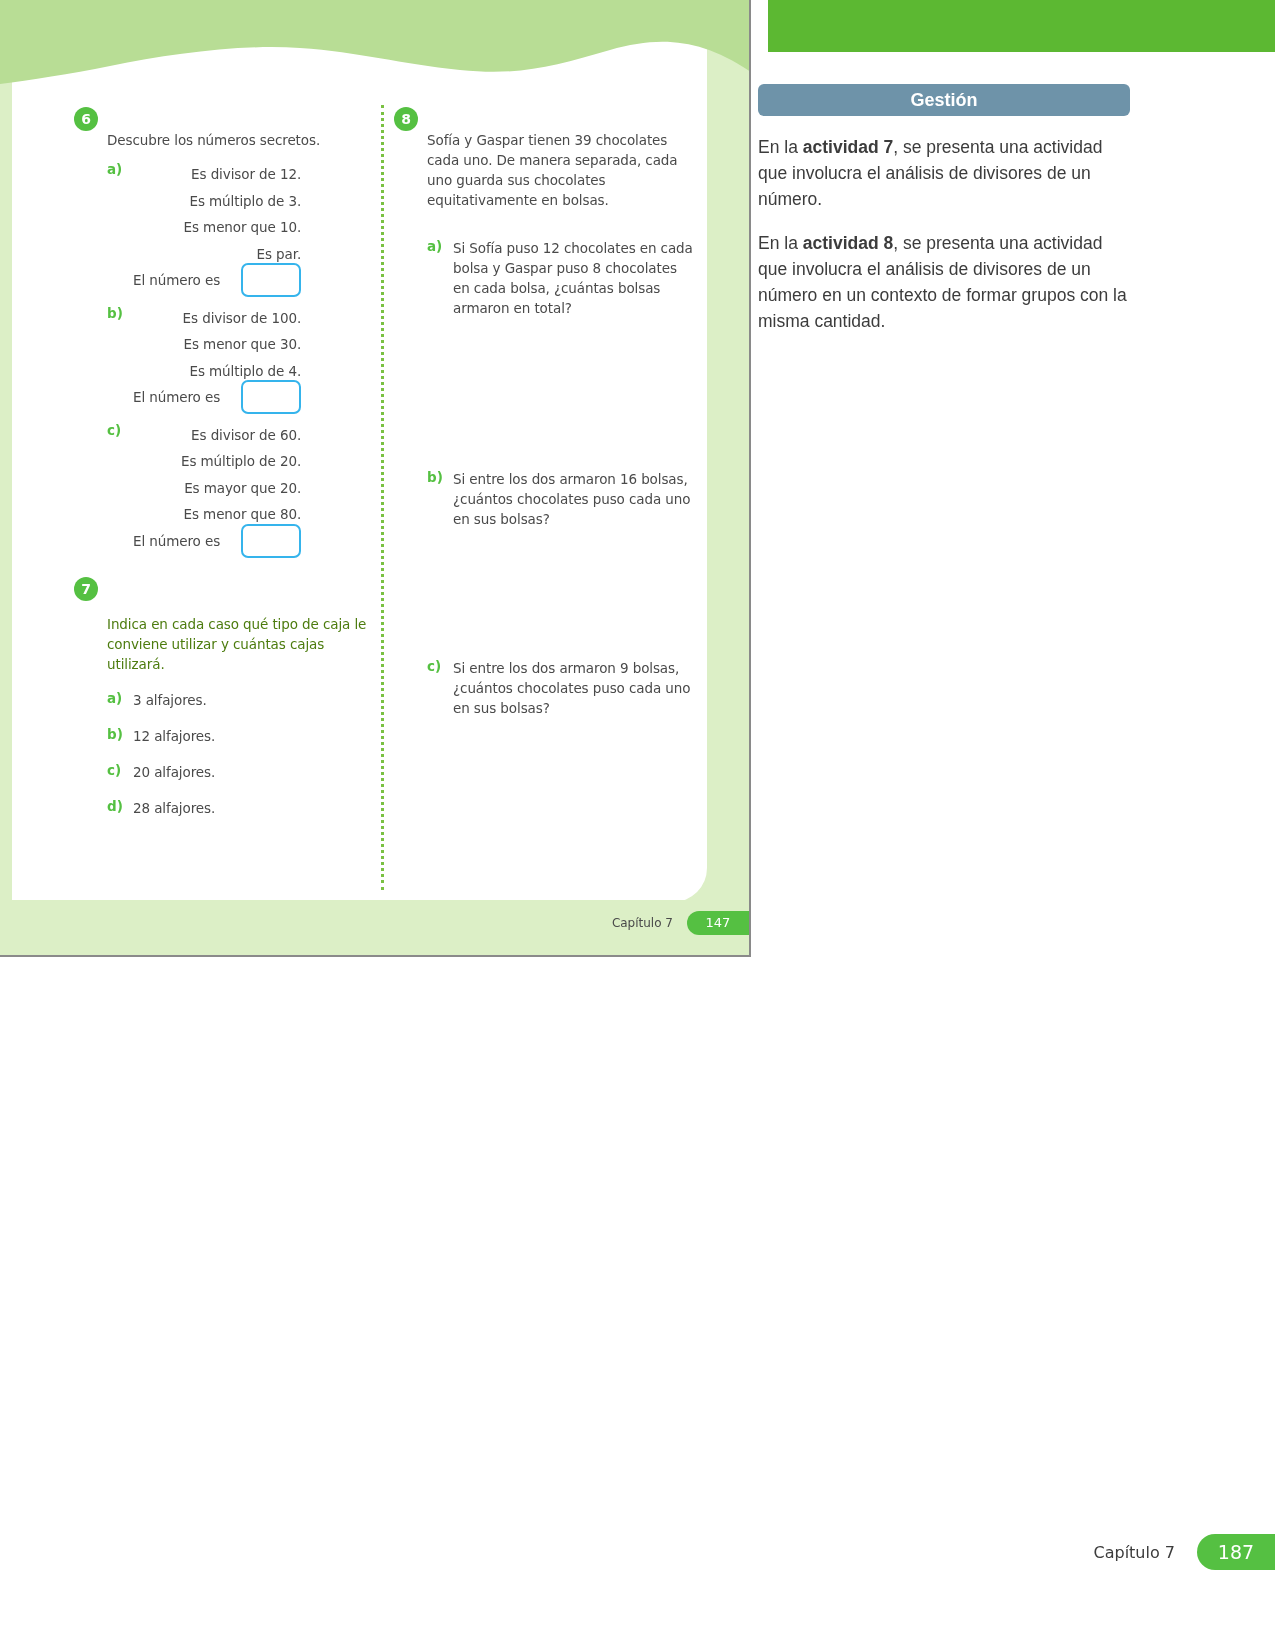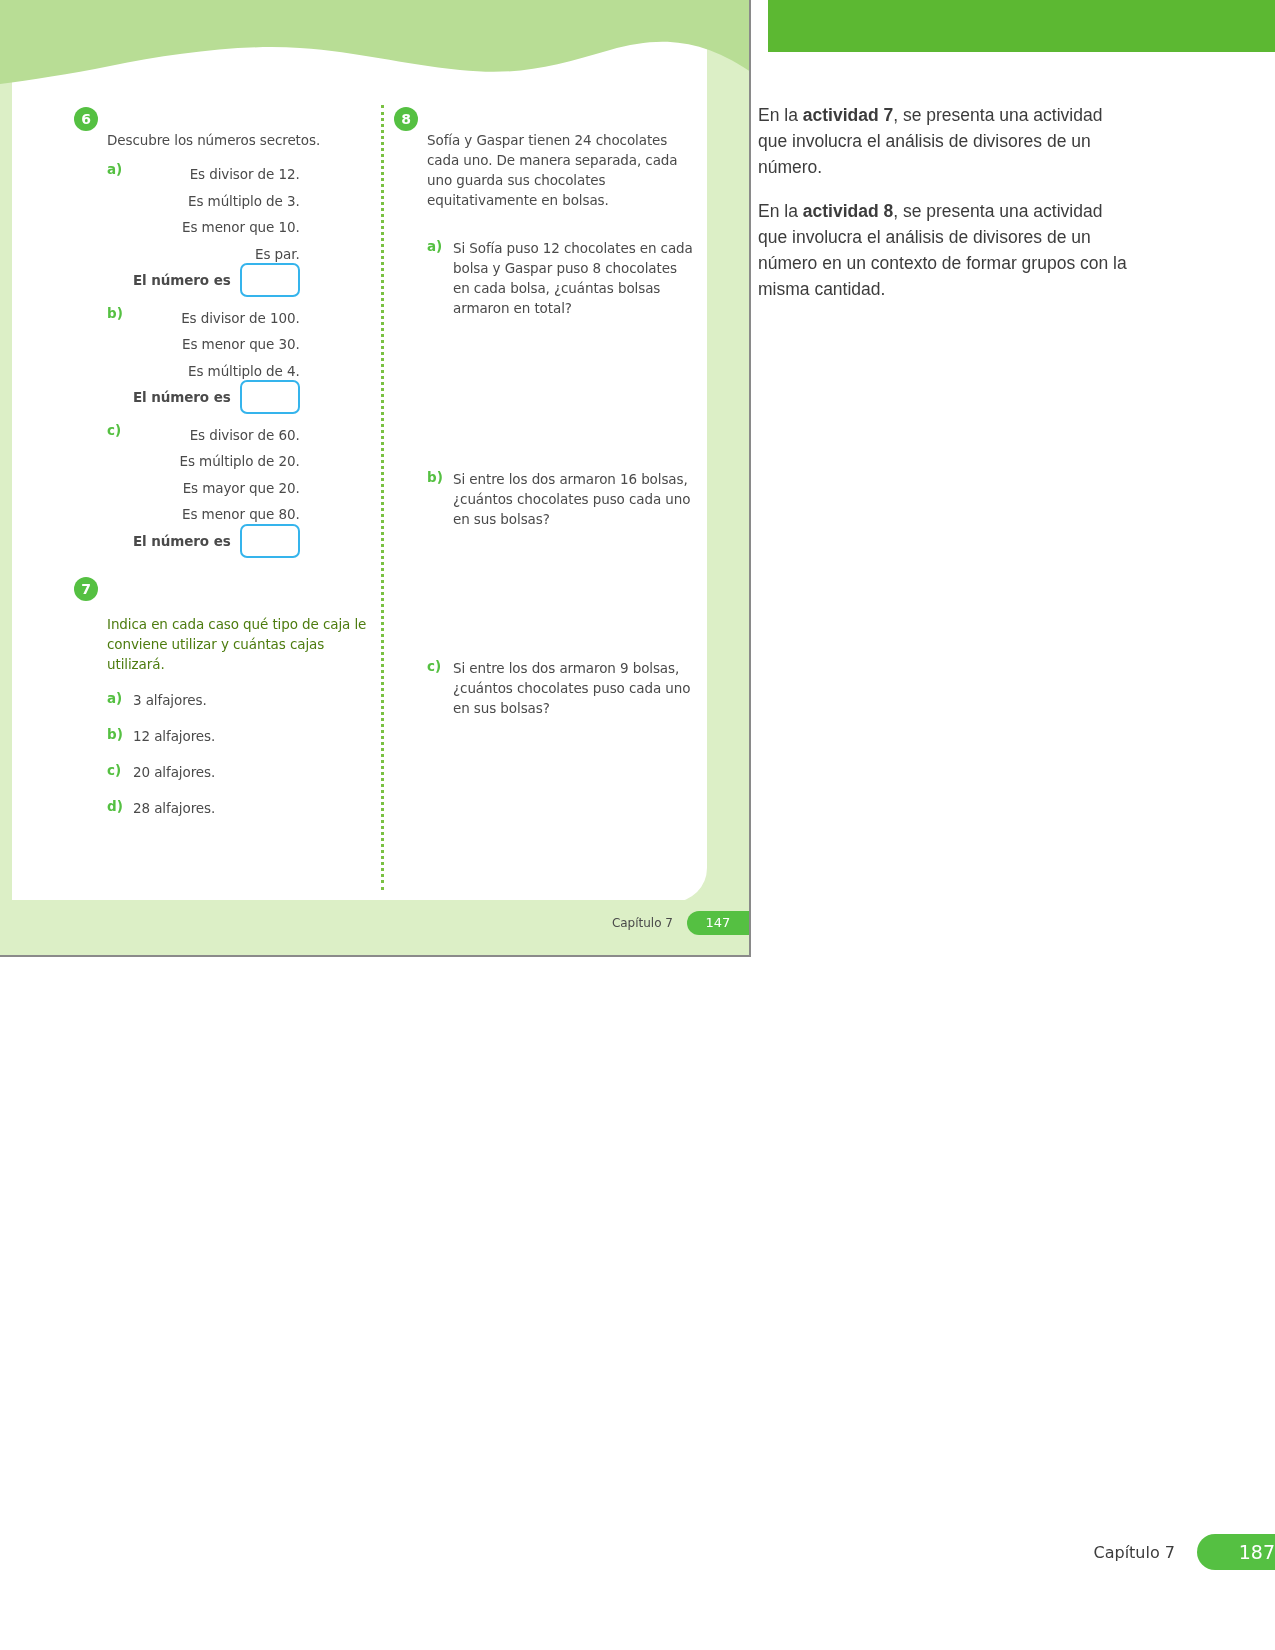--- a/index.html
+++ b/index.html
@@ -147,23 +147,22 @@
     line-height: 26.5px;
     letter-spacing: -0.1px;
   }
   .sub-body.tight { line-height: 20px; }
   .clue { display: block; text-align: right; }
 
   
   .answer-line {
     display: flex;
     align-items: center;
-    gap: 9px;
+    gap: 21px;
     height: 26.5px;
-    font-weight: bold;
   }
   .answer-box {
     display: inline-block;
     width: 56px;
     height: 30px;
     border: 2px solid #35b4ec;
     border-radius: 7px;
     background: #ffffff;
   }
 
@@ -261,21 +260,21 @@
     font-size: 16px;
   }
   #outer-pagenum {
     width: 78px;
     height: 36px;
     background: #55c042;
     color: #ffffff;
     font-family: "DejaVu Sans", sans-serif;
     font-size: 19px;
     line-height: 36px;
-    text-align: right;
+    text-align: center;
     border-top-left-radius: 18px;
     border-bottom-left-radius: 18px;
   }
 </style>
 </head>
 <body>
 
 <div id="page">
 
   <div id="top-green-band"></div>
@@ -365,21 +364,21 @@
           <div class="sub-body tight">28 alfajores.</div>
         </div>
       </div>
     </div>
 
     <div class="col" id="col-right">
 
       <div class="exercise">
         <div class="ex-head">
           <div class="ex-badge">8</div>
-          <div class="ex-stem">Sofía y Gaspar tienen 24 chocolates cada uno. De manera separada, cada uno guarda sus chocolates equitativamente en bolsas.</div>
+          <div class="ex-stem">Sofía y Gaspar tienen 39 chocolates cada uno. De manera separada, cada uno guarda sus chocolates equitativamente en bolsas.</div>
         </div>
 
         <div class="sub" style="margin-top:28px;">
           <div class="sub-letter">a)</div>
           <div class="sub-body tight">Si Sofía puso 12 chocolates en cada bolsa y Gaspar puso 8 chocolates en cada bolsa, ¿cuántas bolsas armaron en total?</div>
         </div>
 
         <div class="gap-lg"></div>
 
         <div class="sub">
@@ -398,20 +397,21 @@
 
     <div id="book-footer">
       <div id="book-footer-inner">
         <div id="book-chapter">Capítulo 7</div>
         <div id="book-pagenum">147</div>
       </div>
     </div>
   </div>
 
   <div id="gestion-panel">
+    <div id="gestion-header">Gestión</div>
 
 
     <div class="gestion-para">
       <span>En la </span><b>actividad 7</b><span>, se presenta una actividad que involucra el análisis de divisores de un número.</span>
     </div>
 
     <div class="gestion-para">
       <span>En la </span><b>actividad 8</b><span>, se presenta una actividad que involucra el análisis de divisores de un número en un contexto de formar grupos con la misma cantidad.</span>
     </div>
   </div>

